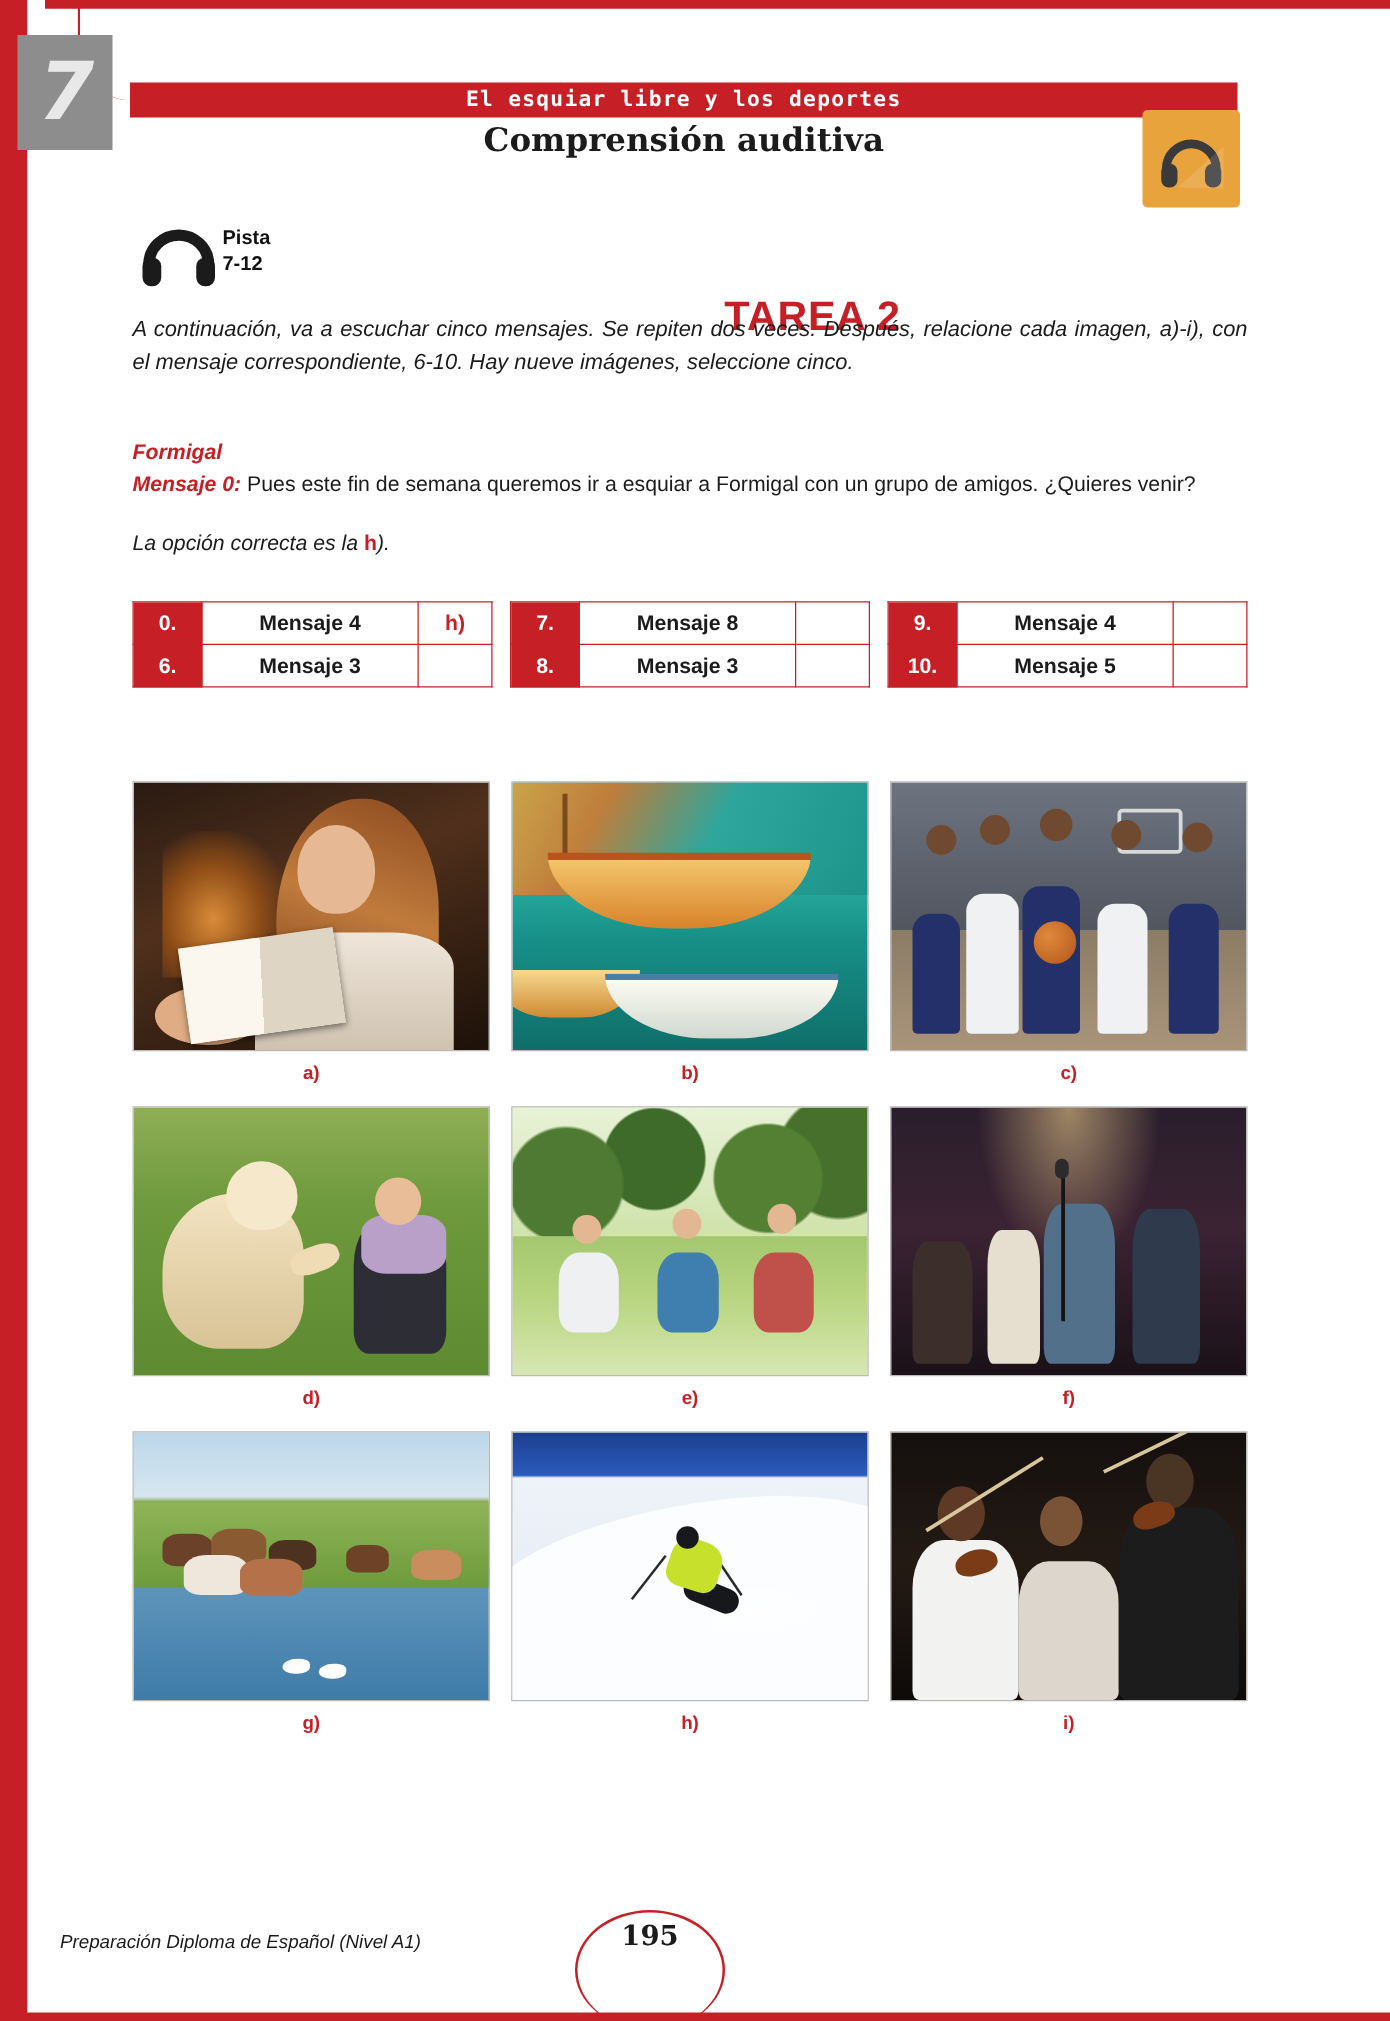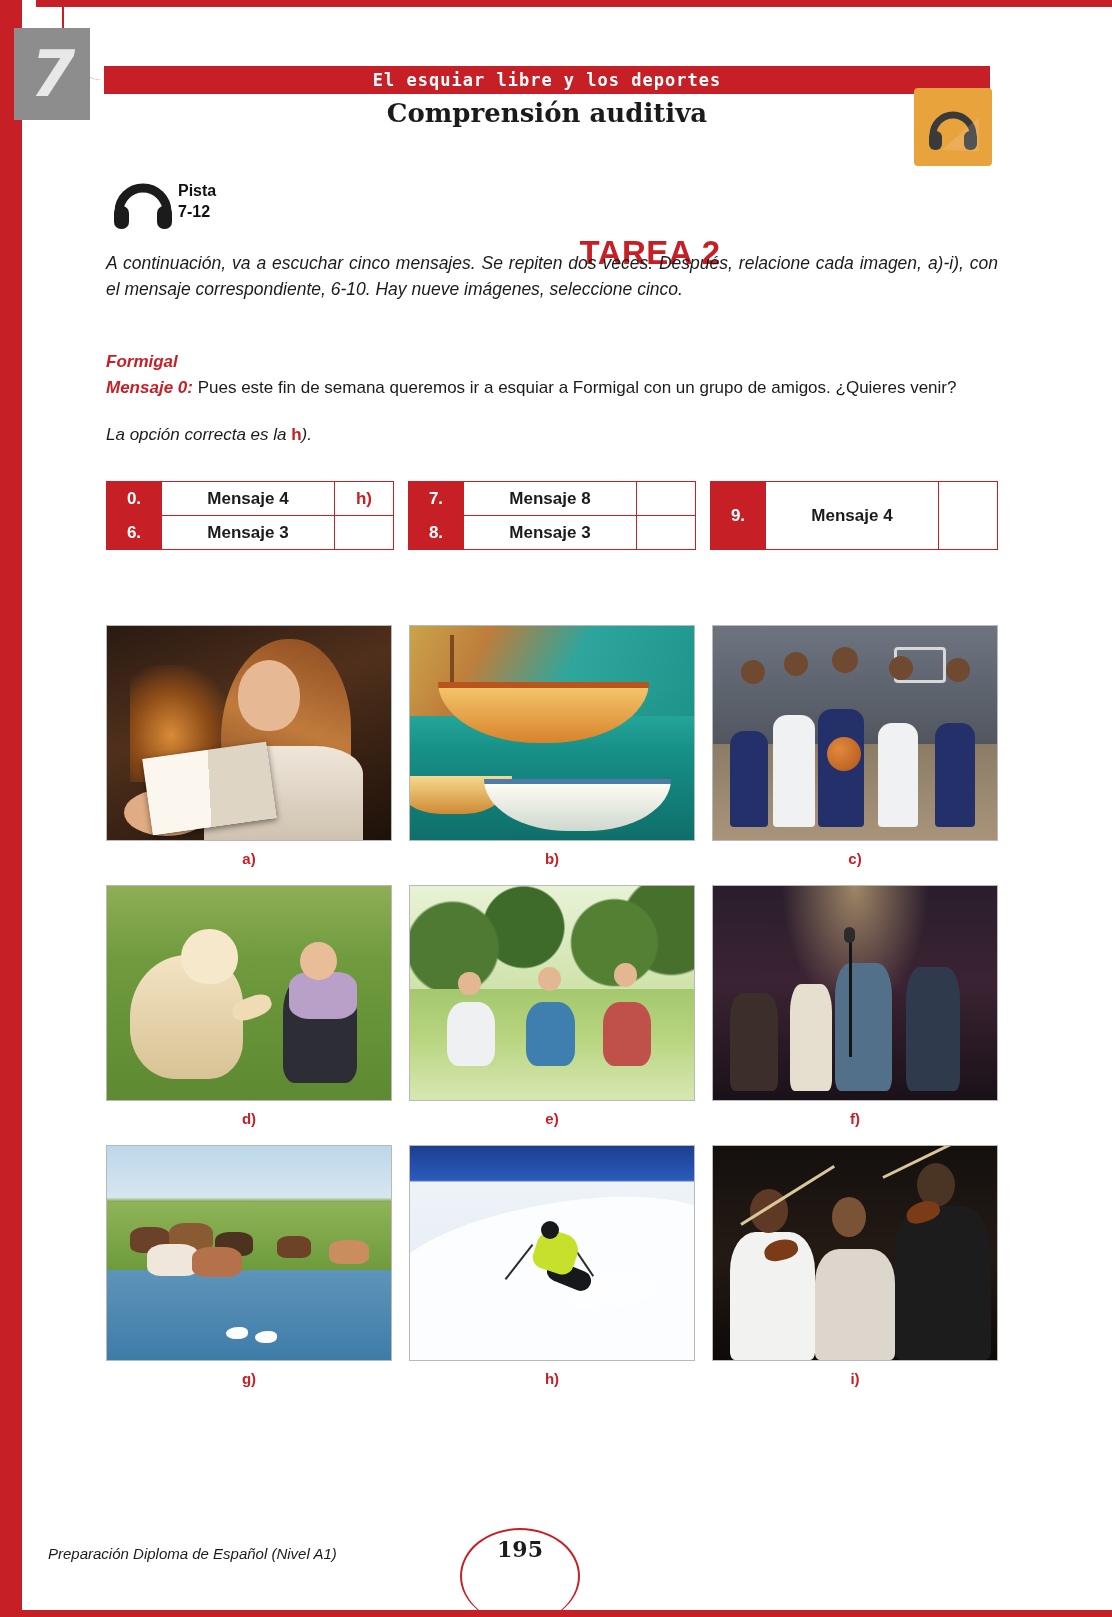--- a/index.html
+++ b/index.html
@@ -454,20 +454,25 @@
   </tbody>
     </table>
 
   <table class="ans">
     <tbody>
         <tr>
       <td class="num">9.</td>
       <td class="lbl">Mensaje 4</td>
       <td class="ans-cell"></td>
     </tr>
+    <tr>
+      <td class="num">10.</td>
+      <td class="lbl">Mensaje 5</td>
+      <td class="ans-cell"></td>
+    </tr>
   </tbody>
     </table>
 
 </div>
 
 <div class="grid">
 
   <div class="row">
 
     <div class="cell">

